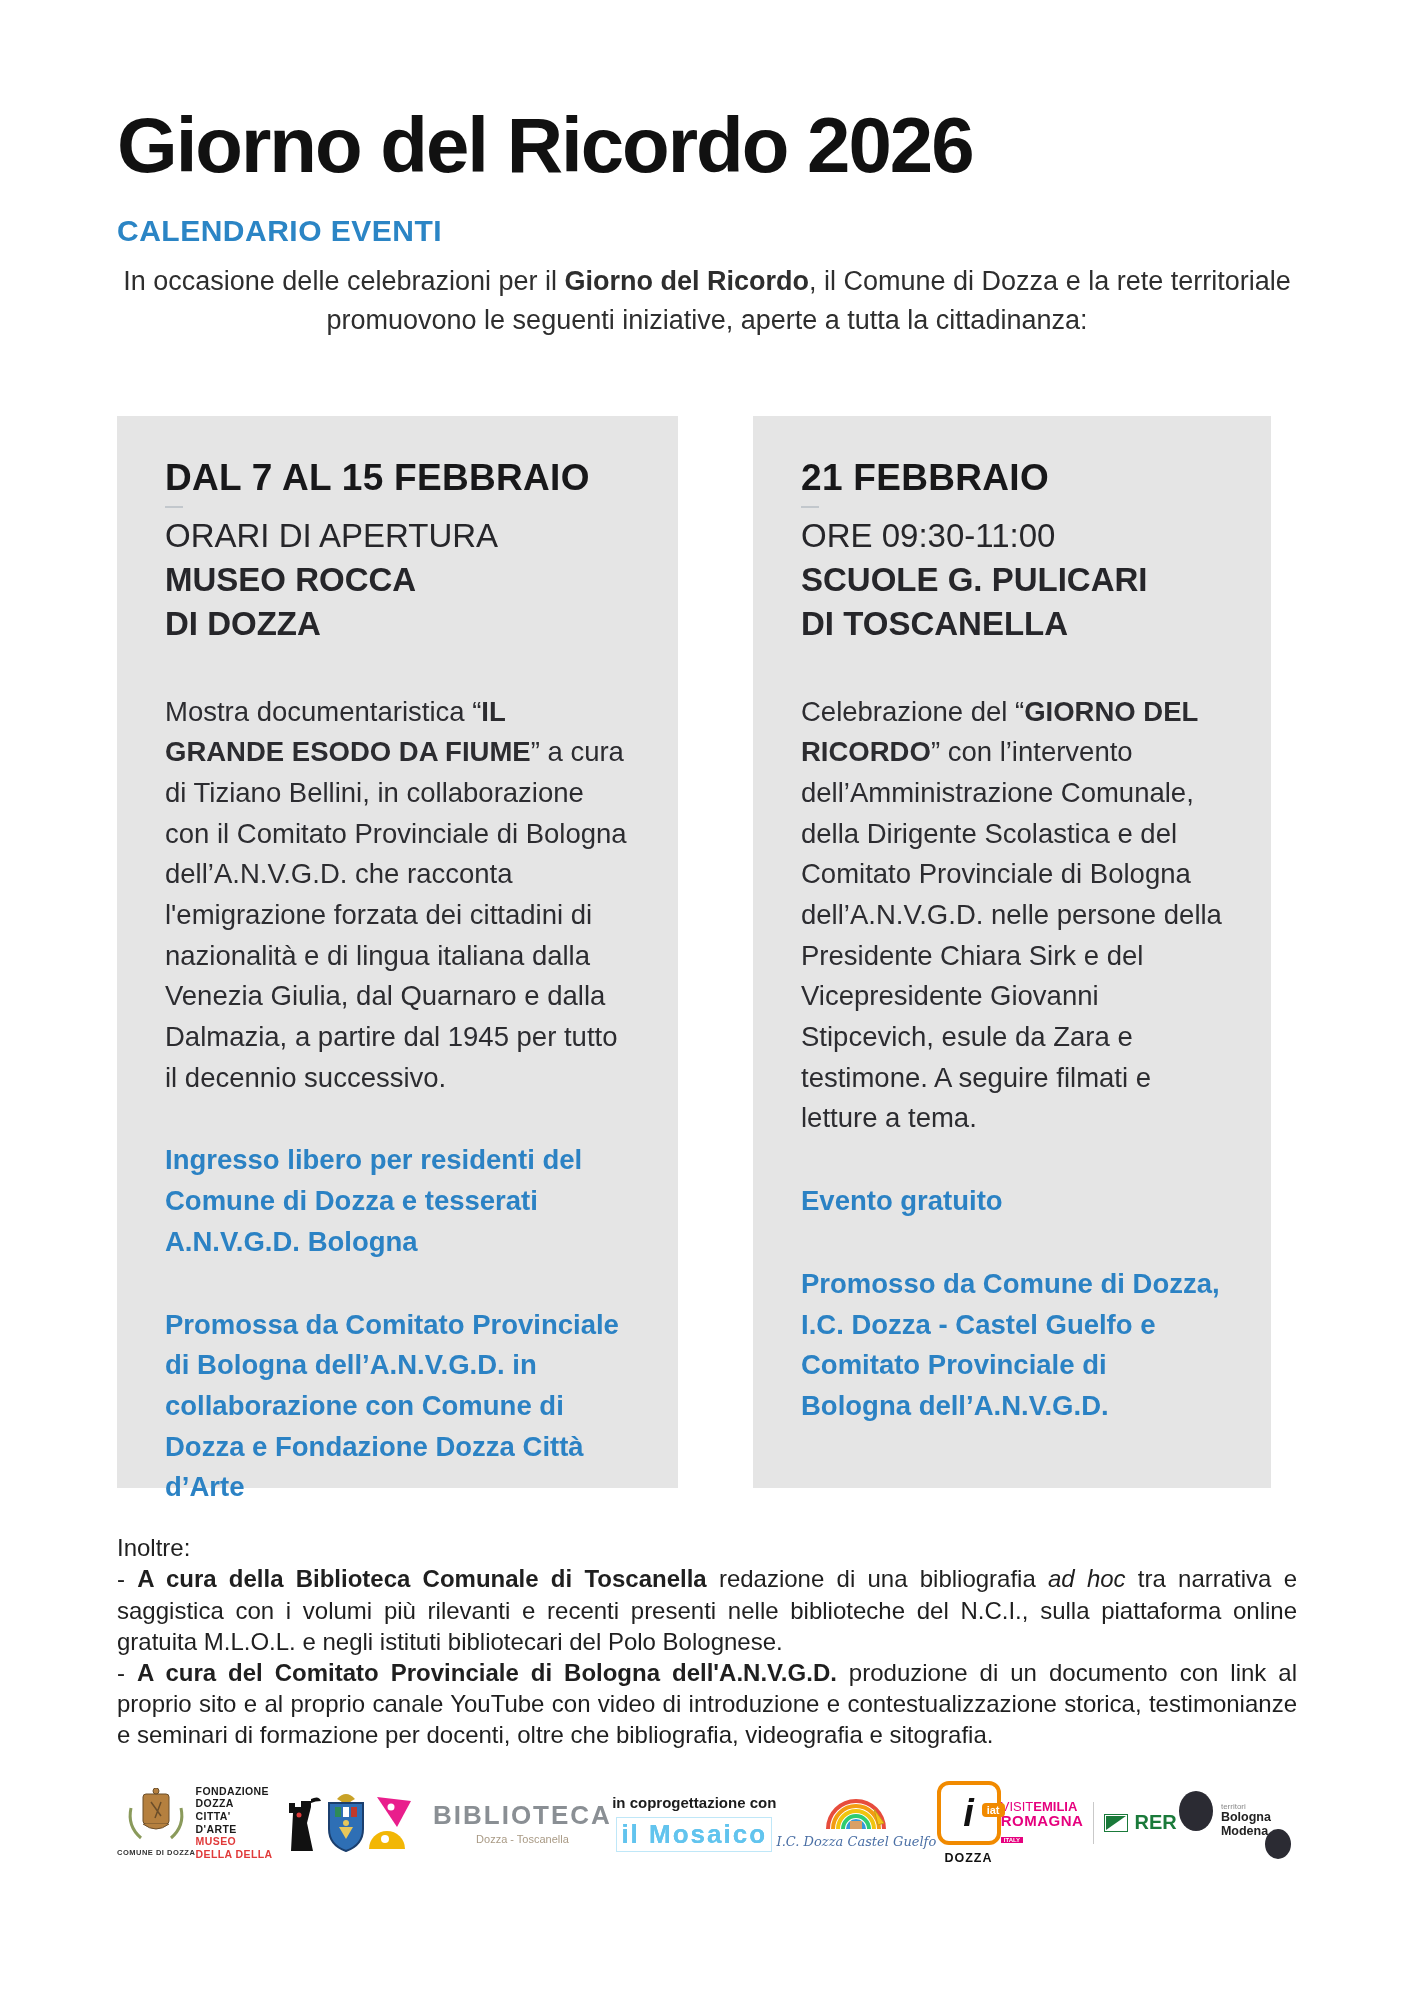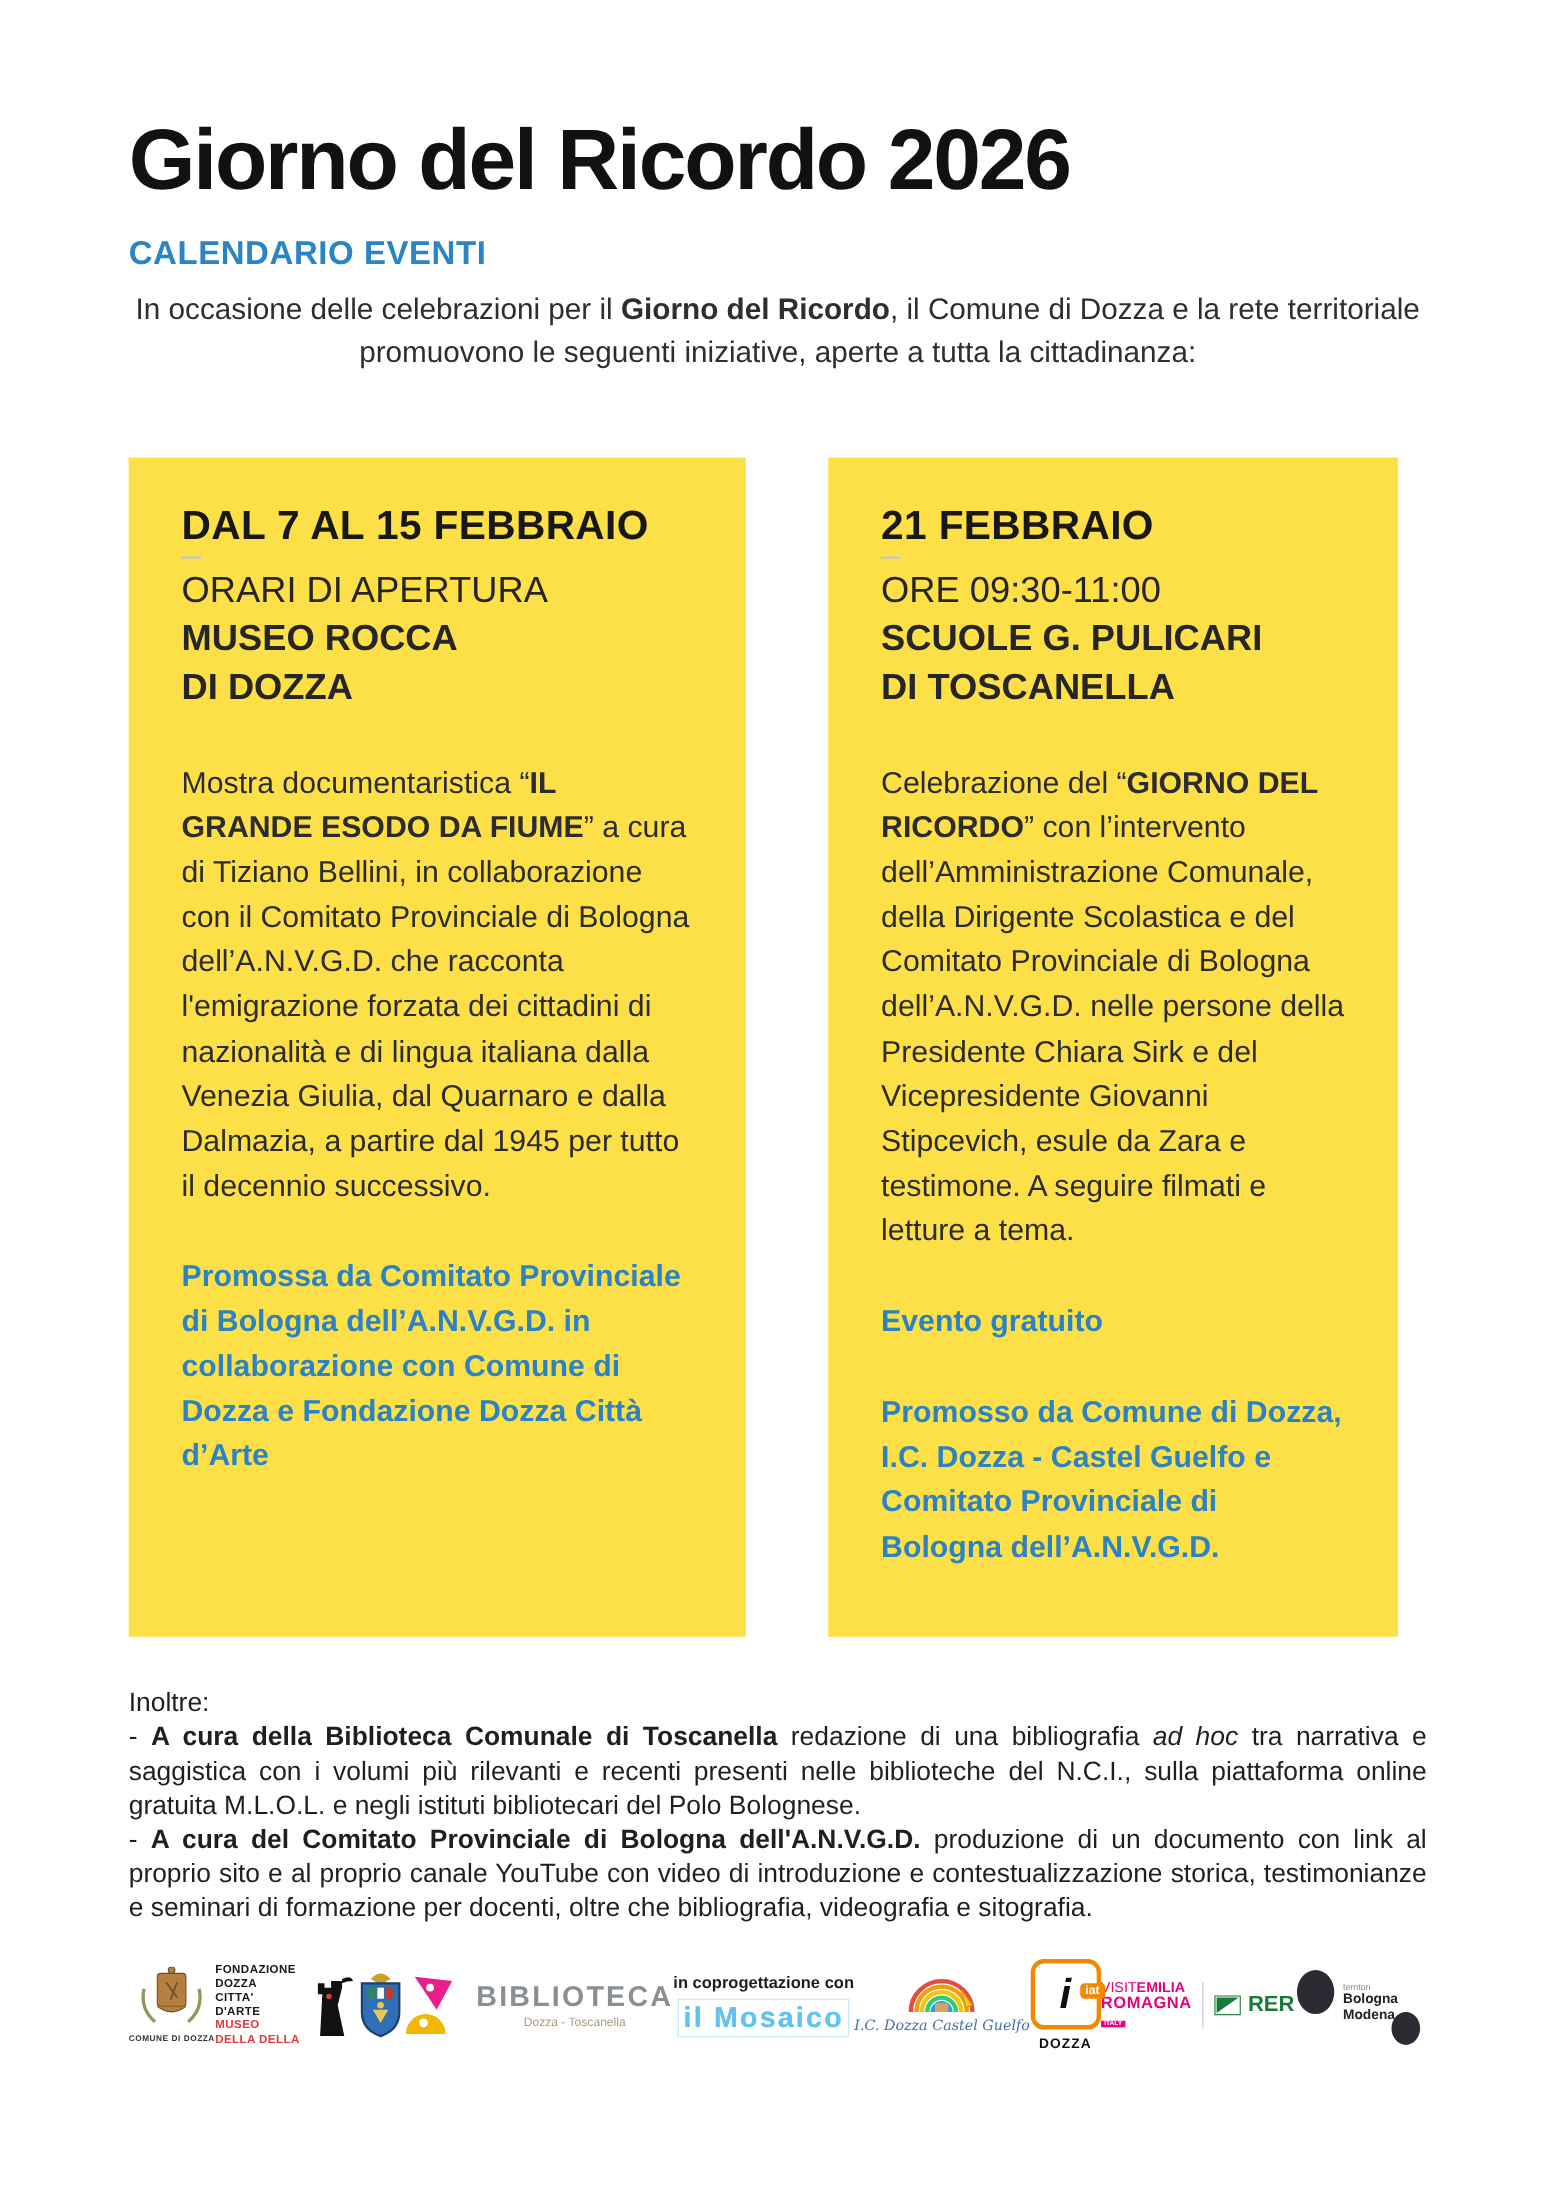--- a/index.html
+++ b/index.html
@@ -6,21 +6,21 @@
   .page{position:relative;width:1414px;height:2000px;overflow:hidden;background:#ffffff;
         font-family:"Liberation Sans",sans-serif;color:#2f2f2f;box-sizing:border-box;
         padding:106px 117px 0 117px;}
   .title{font-size:78px;font-weight:800;color:#111;letter-spacing:-2px;line-height:1;margin:0;}
   .section-label{margin-top:30px;font-size:30px;font-weight:700;color:#2b85c5;letter-spacing:.5px;}
   .intro{margin-top:14px;font-size:27px;line-height:1.45;color:#2e2e2e;width:1180px;text-align:center;}
   .b{font-weight:700;}
   .i{font-style:italic;}
 
   .cards{display:flex;gap:75px;margin-top:76px;}
-  .card{background:#fde047;box-sizing:border-box;padding:42px 48px;height:1072px;}
+  .card{background:#e5e5e5;box-sizing:border-box;padding:42px 48px;height:1072px;}
   .card.left{width:561px;}
   .card.right{width:518px;}
   .card h2{margin:0;font-size:37px;font-weight:800;color:#18181a;letter-spacing:.3px;line-height:1.1;}
   .tiny-rule{width:18px;height:2px;background:#c2c7cc;margin:7px 0 6px 0;}
   .sub{font-size:33px;line-height:1.33;color:#26262a;}
   .sub.light{font-weight:400;}
   .sub.bold{font-weight:700;}
   .card p.body{margin:46px 0 0 0;font-size:27.5px;line-height:1.48;color:#2c2c30;}
   .card p.note{margin:42px 0 0 0;font-size:27.5px;line-height:1.48;color:#2b82c4;font-weight:700;}
 
@@ -87,20 +87,21 @@
 
   <div class="cards">
 
     <section class="card left">
       <h2>DAL 7 AL 15 FEBBRAIO</h2>
       <div class="tiny-rule"></div>
       <div class="sub light">ORARI DI APERTURA</div>
       <div class="sub bold">MUSEO ROCCA</div>
       <div class="sub bold">DI DOZZA</div>
       <p class="body"><span>Mostra documentaristica “</span><span class="b">IL GRANDE ESODO DA FIUME</span><span>” a cura di Tiziano Bellini, in collaborazione con il Comitato Provinciale di Bologna dell’A.N.V.G.D. che racconta l'emigrazione forzata dei cittadini di nazionalità e di lingua italiana dalla Venezia Giulia, dal Quarnaro e dalla Dalmazia, a partire dal 1945 per tutto il decennio successivo.</span></p>
+      <p class="note">Ingresso libero per residenti del Comune di Dozza e tesserati A.N.V.G.D. Bologna</p>
       <p class="note">Promossa da Comitato Provinciale di Bologna dell’A.N.V.G.D. in collaborazione con Comune di Dozza e Fondazione Dozza Città d’Arte</p>
     </section>
 
     <section class="card right">
       <h2>21 FEBBRAIO</h2>
       <div class="tiny-rule"></div>
       <div class="sub light">ORE 09:30-11:00</div>
       <div class="sub bold">SCUOLE G. PULICARI</div>
       <div class="sub bold">DI TOSCANELLA</div>
       <p class="body"><span>Celebrazione del “</span><span class="b">GIORNO DEL RICORDO</span><span>” con l’intervento dell’Amministrazione Comunale, della Dirigente Scolastica e del Comitato Provinciale di Bologna dell’A.N.V.G.D. nelle persone della Presidente Chiara Sirk e del Vicepresidente Giovanni Stipcevich, esule da Zara e testimone. A seguire filmati e letture a tema.</span></p>

